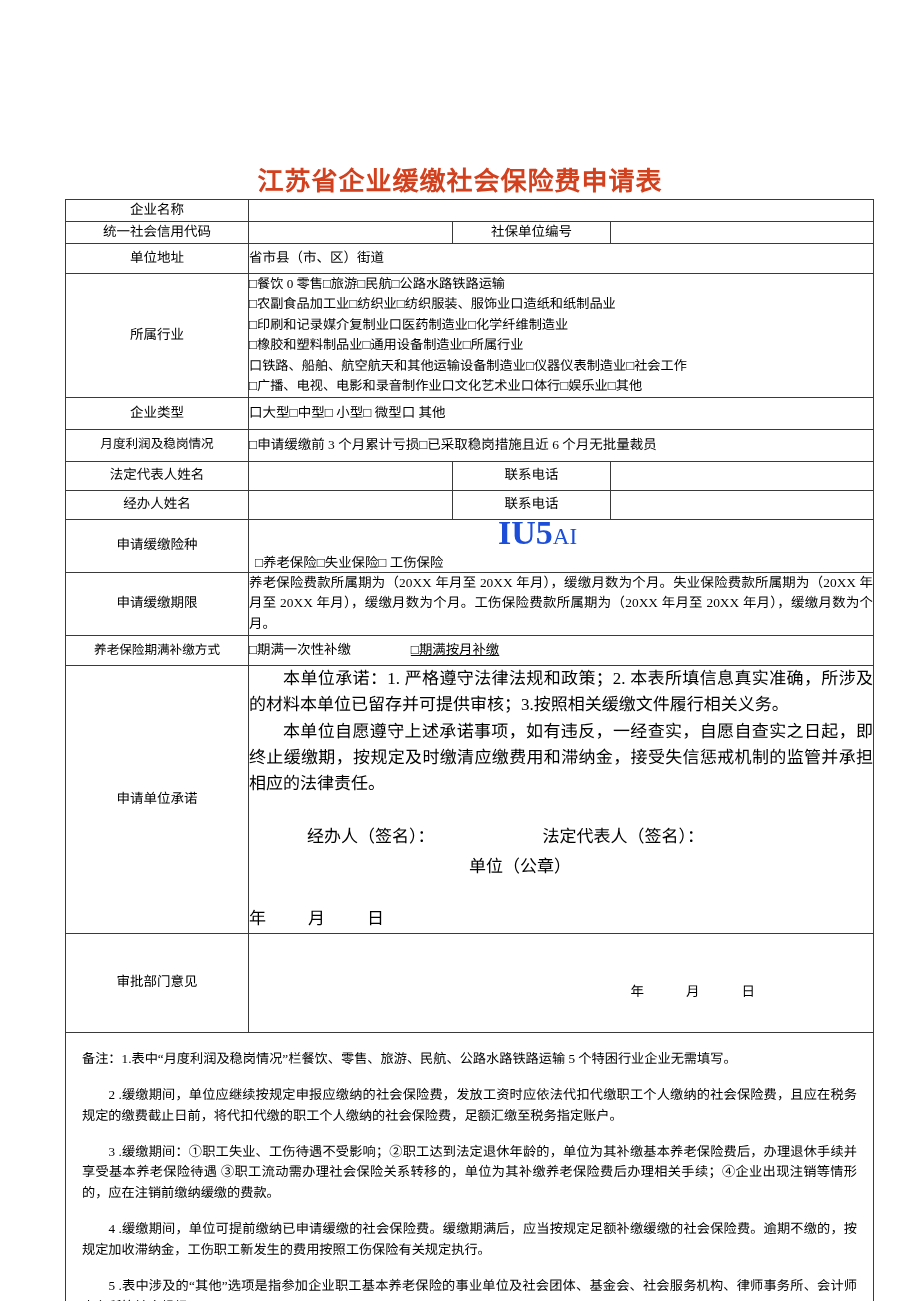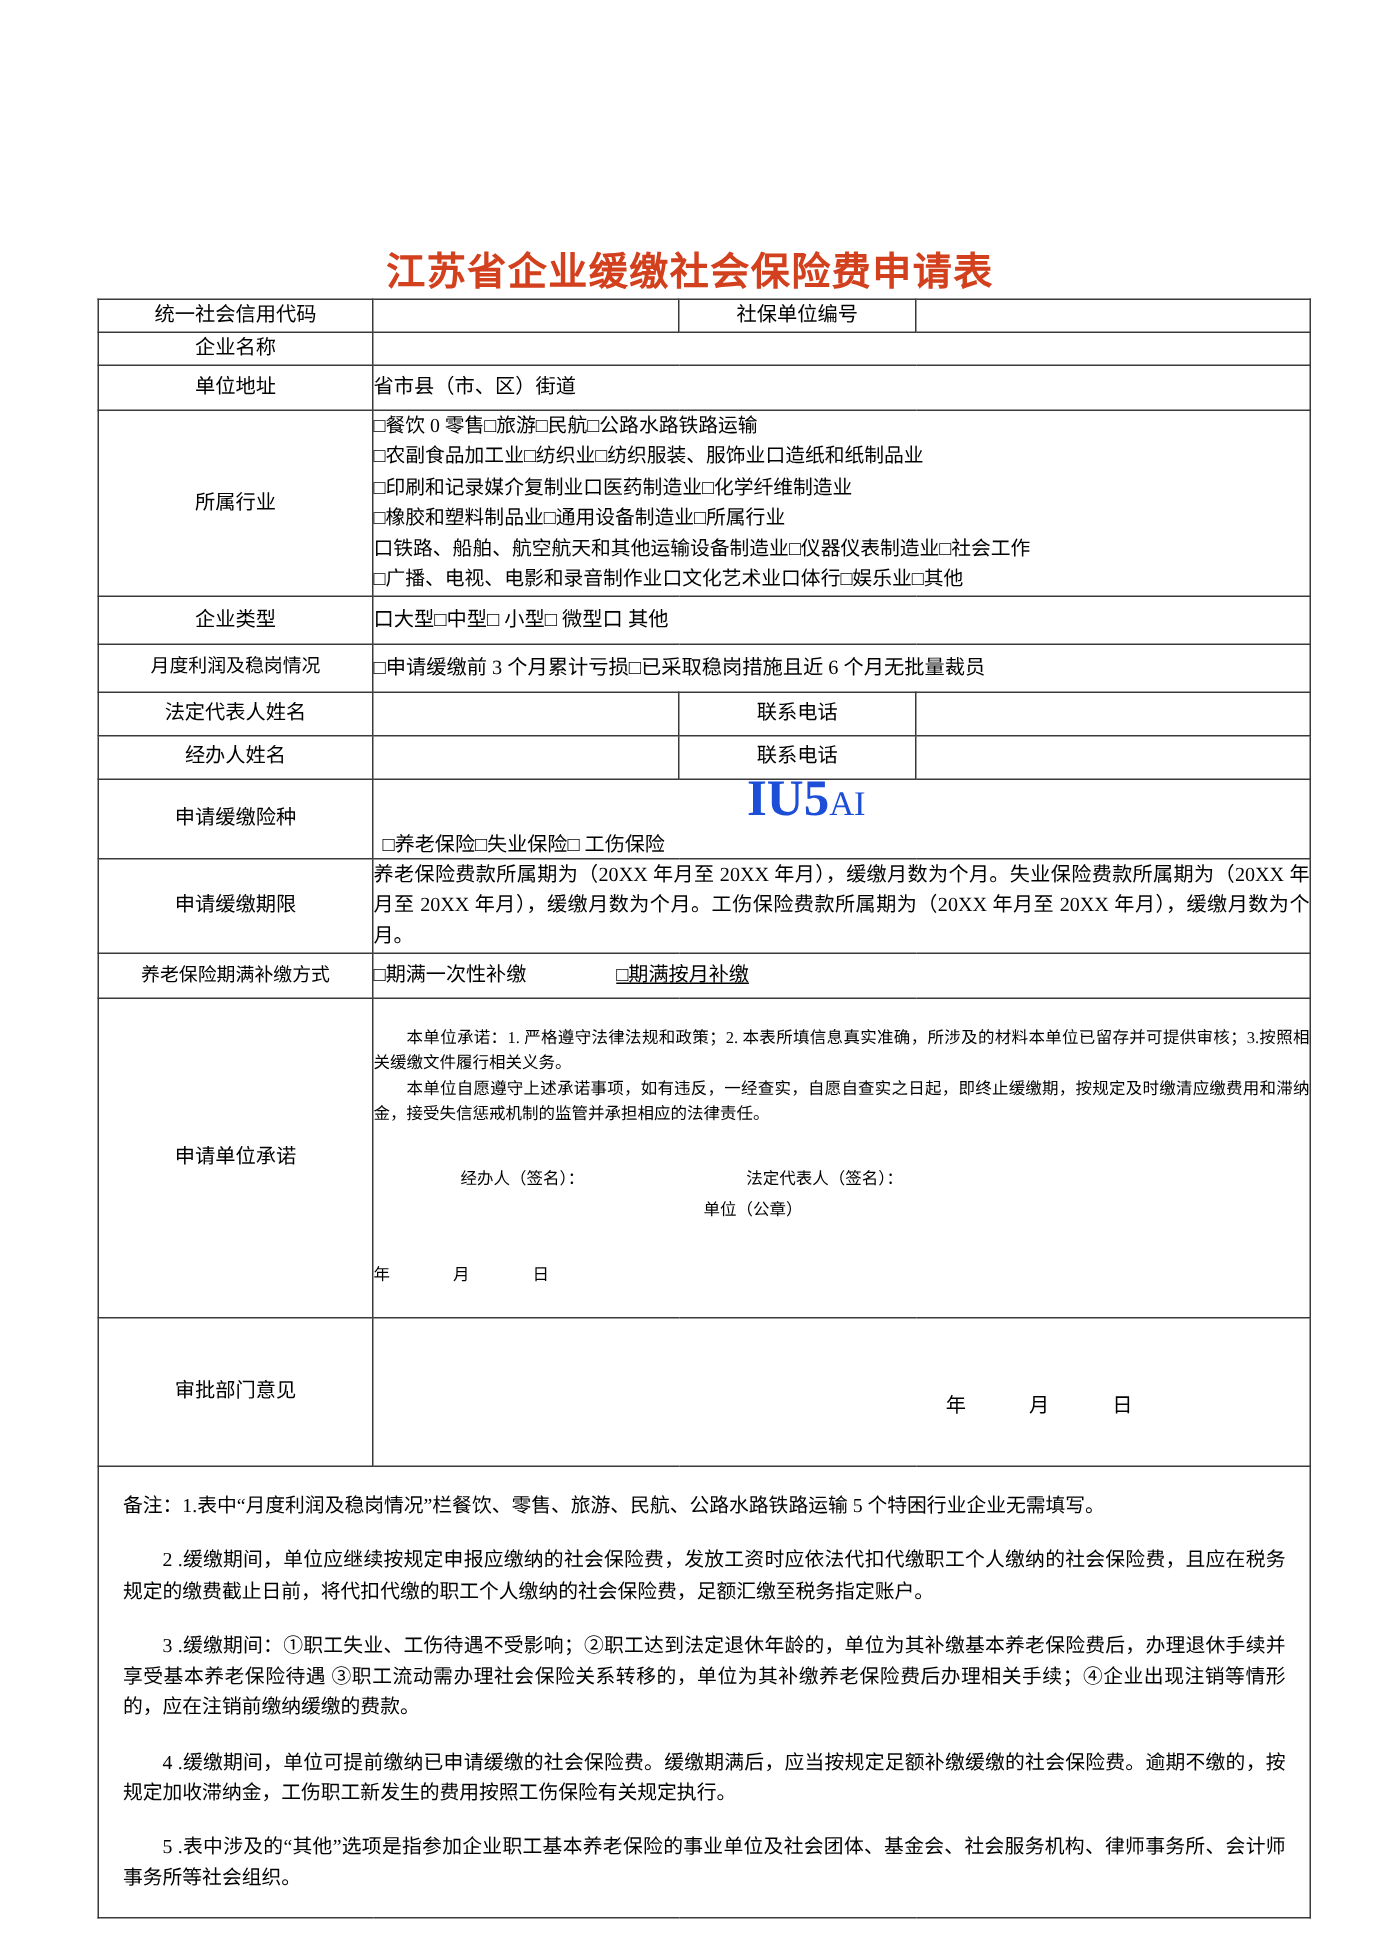--- a/index.html
+++ b/index.html
@@ -101,21 +101,21 @@
     overflow: hidden;
   }
   .insurance-cell .opts {
     position: absolute;
     left: 6px;
     bottom: -2px;
     white-space: nowrap;
   }
   .promise-cell {
     padding: 6px 8px 6px 6px;
-    font-size: 11px;
+    font-size: 17px;
     line-height: 1.62;
     vertical-align: top;
     height: 212px;
     text-align: justify;
     text-justify: inter-ideograph;
   }
   .promise-cell p { margin: 0; text-indent: 2em; }
   .sign-row {
     margin-top: 26px;
     text-indent: 0;
@@ -191,29 +191,29 @@
   <table class="form">
     <colgroup>
       <col style="width:183px">
       <col style="width:204px">
       <col style="width:158px">
       <col style="width:263px">
     </colgroup>
     <tbody>
 
       <tr>
-        <td class="lbl">统一社会信用代码</td>
-        <td class="blank">&nbsp;</td>
-        <td class="lbl">社保单位编号</td>
-        <td class="blank">&nbsp;</td>
-      </tr>
-
-      <tr>
         <td class="lbl">企业名称</td>
         <td class="blank" colspan="3">&nbsp;</td>
+      </tr>
+
+      <tr>
+        <td class="lbl">统一社会信用代码</td>
+        <td class="blank">&nbsp;</td>
+        <td class="lbl">社保单位编号</td>
+        <td class="blank">&nbsp;</td>
       </tr>
 
       <tr style="height:30px">
         <td class="lbl">单位地址</td>
         <td class="val" colspan="3">省市县（市、区）街道</td>
       </tr>
 
       <tr>
         <td class="lbl">所属行业</td>
         <td class="industry-cell" colspan="3">

